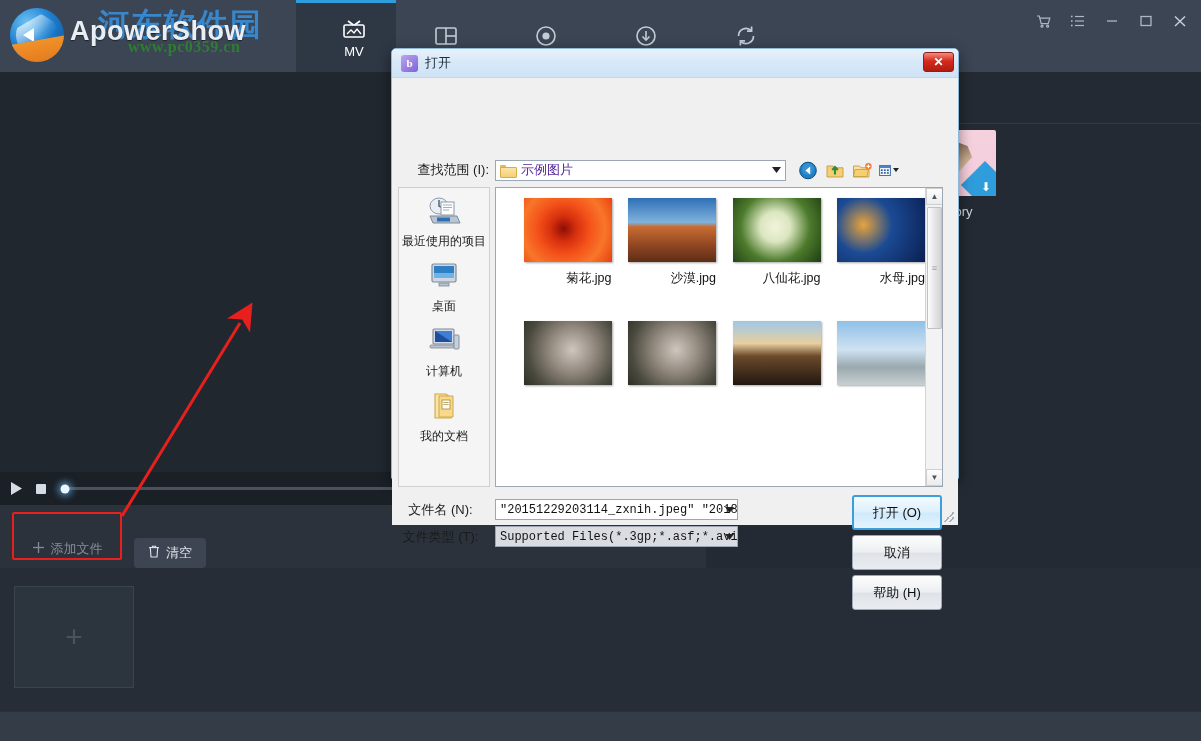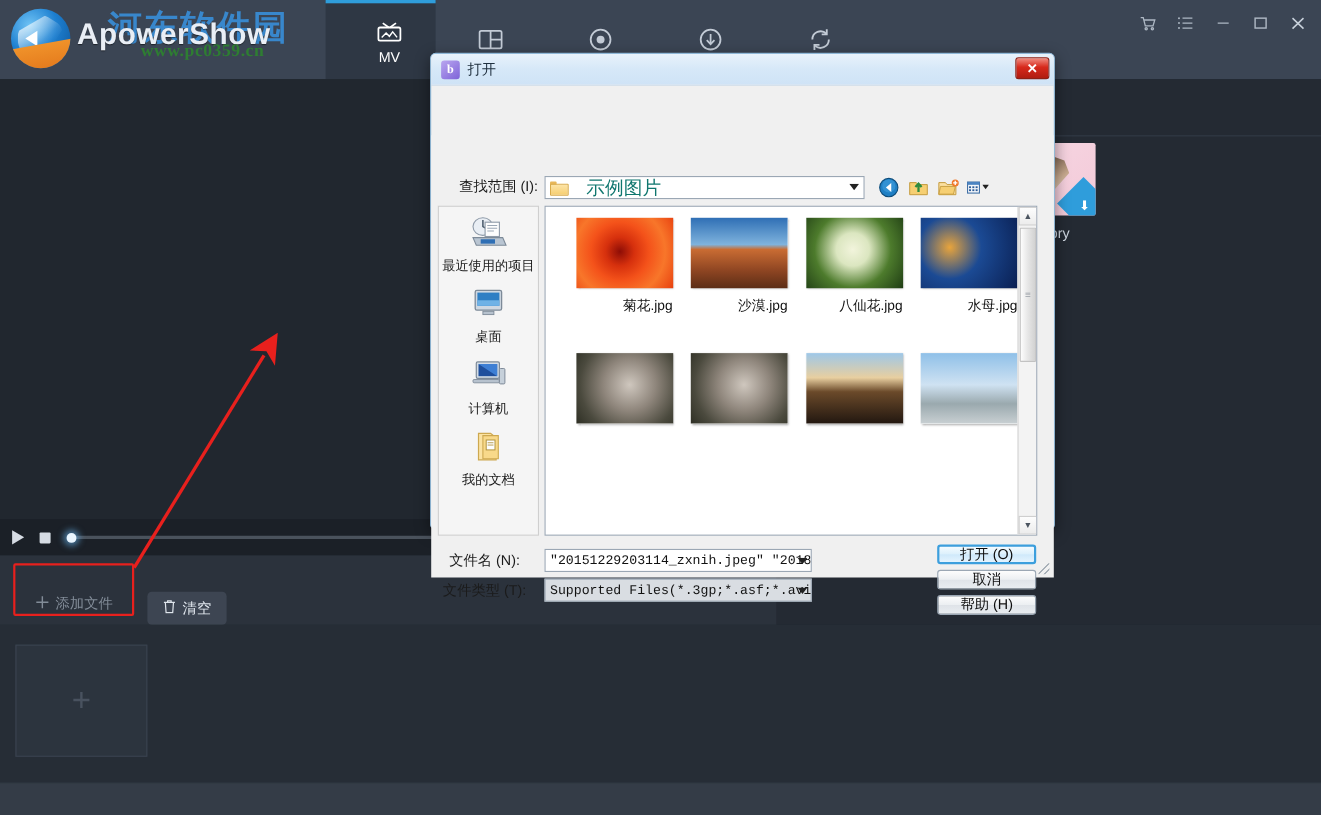--- a/index.html
+++ b/index.html
@@ -262,22 +262,22 @@
   .dlg-body { position: relative; padding: 0; height: 402px; background: #f0f0f0; margin-top: 45px; }
 
   .row-lookin {
     position: absolute; left: 0; top: 34px; width: 568px; height: 26px;
     display: flex; align-items: center;
   }
   .lbl-lookin { width: 103px; text-align: right; font-size: 13px; color: #1b1b1b; padding-right: 6px; }
   .combo-path {
     position: relative; width: 291px; height: 21px;
     background: #fff; border: 1px solid #9ba7b4;
-    display: flex; align-items: center; padding: 0 4px; gap: 18px;
-    font-size: 17px; color: #0f766e;
+    display: flex; align-items: center; padding: 0 4px; gap: 6px;
+    font-size: 13px; color: #4c1d95;
   }
   .combo-path .arrow-btn {
     position: absolute; right: 2px; top: 50%; transform: translateY(-50%);
     width: 14px; height: 14px; display: flex; align-items: center; justify-content: center;
   }
   .folder-ico {
     width: 15px; height: 12px; position: relative; flex: 0 0 15px;
   }
   .folder-ico:before {
     content: ""; position: absolute; left: 0; top: 1px; width: 6px; height: 3px;
@@ -364,21 +364,21 @@
     font-size: 12px; color: #111;
     font-family: "Liberation Mono", monospace;
     overflow: hidden; white-space: nowrap;
   }
   .combo-f.grey { background: #d9dde2; }
   .combo-f .arrow-btn {
     position: absolute; right: 3px; top: 50%; transform: translateY(-50%);
   }
   .dlg-buttons { position: absolute; right: 14px; top: 372px; width: 92px; }
   .dbtn {
-    width: 90px; height: 18px; margin-bottom: 5px;
+    width: 90px; height: 35px; margin-bottom: 5px;
     display: flex; align-items: center; justify-content: center;
     font-size: 13px; color: #0d0d0d;
     background: linear-gradient(180deg,#fdfdfd 0%,#eceff2 48%,#dfe3e8 52%,#e9edf1 100%);
     border: 1px solid #9ba7b4; border-radius: 3px;
   }
   .dbtn.default {
     border: 2px solid #3c9fdd;
     background: linear-gradient(180deg,#f4fbff 0%,#dcf0fc 48%,#cfe9fb 52%,#e4f4fe 100%);
   }
   .dlg-grip {

